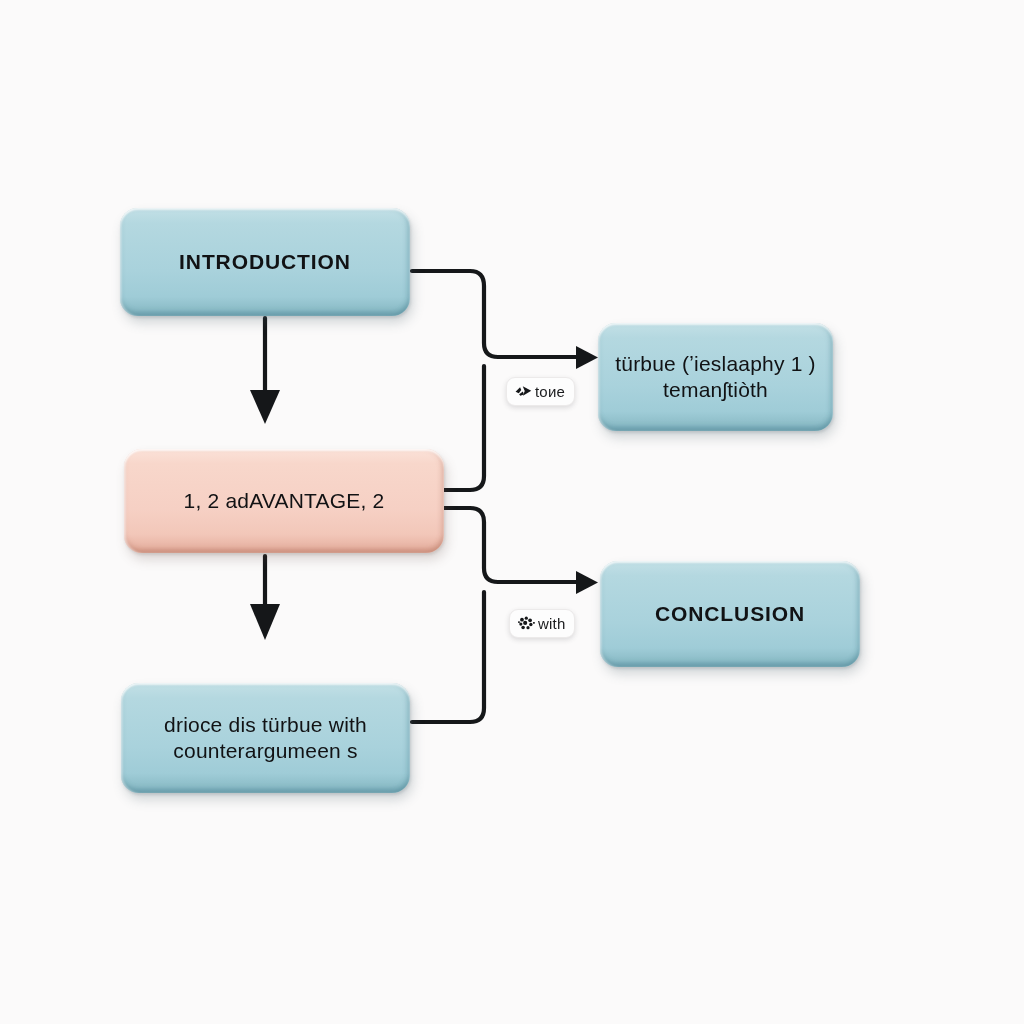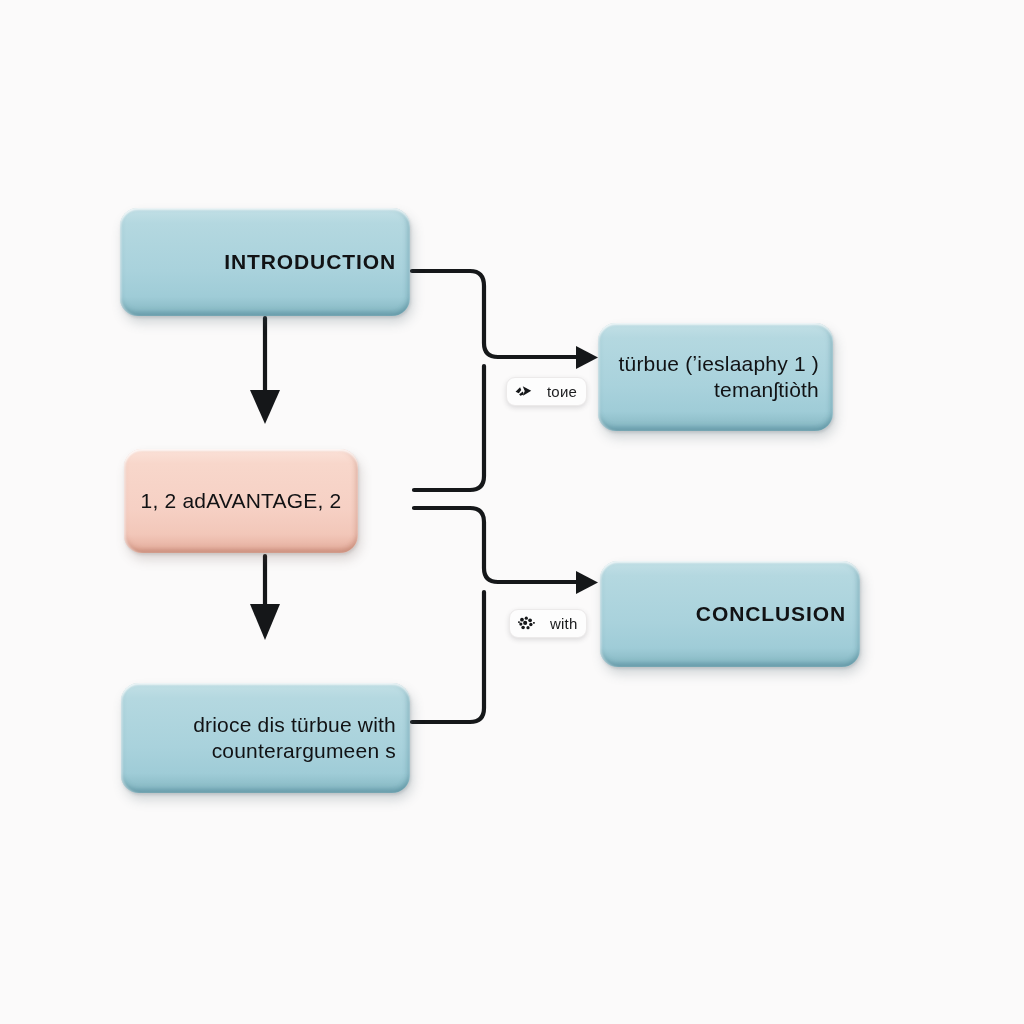--- a/index.html
+++ b/index.html
@@ -49,21 +49,20 @@
         #9fccd7 82%,
         #8ebec9 93%,
         #7fb0bd 100%);
     box-shadow:
       inset 0 2px 2px rgba(255,255,255,0.75),
       inset 2px 0 2px rgba(255,255,255,0.35),
       inset 0 -4px 5px rgba(80,135,150,0.45),
       inset -3px 0 5px rgba(80,135,150,0.25),
       3px 7px 12px rgba(70,90,100,0.22),
       1px 2px 3px rgba(70,90,100,0.18);
-    text-align: right;
   }
   
   .node.pink {
     background:
       linear-gradient(180deg,
         #fbe2d9 0%,
         #f8d7cb 14%,
         #f6d0c4 58%,
         #f2c7b9 82%,
         #e9b6a6 93%,
@@ -80,21 +79,21 @@
     font-weight: 700;
     font-size: 21px;
     letter-spacing: 0.9px;
   }
   .node.normal .label {
     font-weight: 400;
     font-size: 21px;
   }
   
   #node-introduction      { left: 120px; top: 208px; width: 290px; height: 108px; }
-  #node-advantage         { left: 124px; top: 449px; width: 234px; height: 104px; }
+  #node-advantage         { left: 124px; top: 449px; width: 320px; height: 104px; }
   #node-counterarguments  { left: 121px; top: 683px; width: 289px; height: 110px; }
   #node-body-paragraph    { left: 598px; top: 323px; width: 235px; height: 108px; }
   #node-conclusion        { left: 600px; top: 561px; width: 260px; height: 106px; }
 
   
   #connectors {
     position: absolute;
     left: 0; top: 0;
     width: 1024px;
     height: 1024px;
@@ -111,21 +110,21 @@
   #connectors .arrowfill {
     fill: #151719;
     stroke: none;
   }
 
   
   .edge-tag {
     position: absolute;
     display: flex;
     align-items: center;
-    gap: 14px;
+    gap: 2px;
     background: #fdfdfd;
     border: 1px solid #eceaea;
     border-radius: 9px;
     padding: 5px 9px 5px 7px;
     box-shadow: 0 2px 5px rgba(60,60,70,0.16);
     z-index: 8;
   }
   .edge-tag .tag-text {
     font-size: 15px;
     font-weight: 400;

